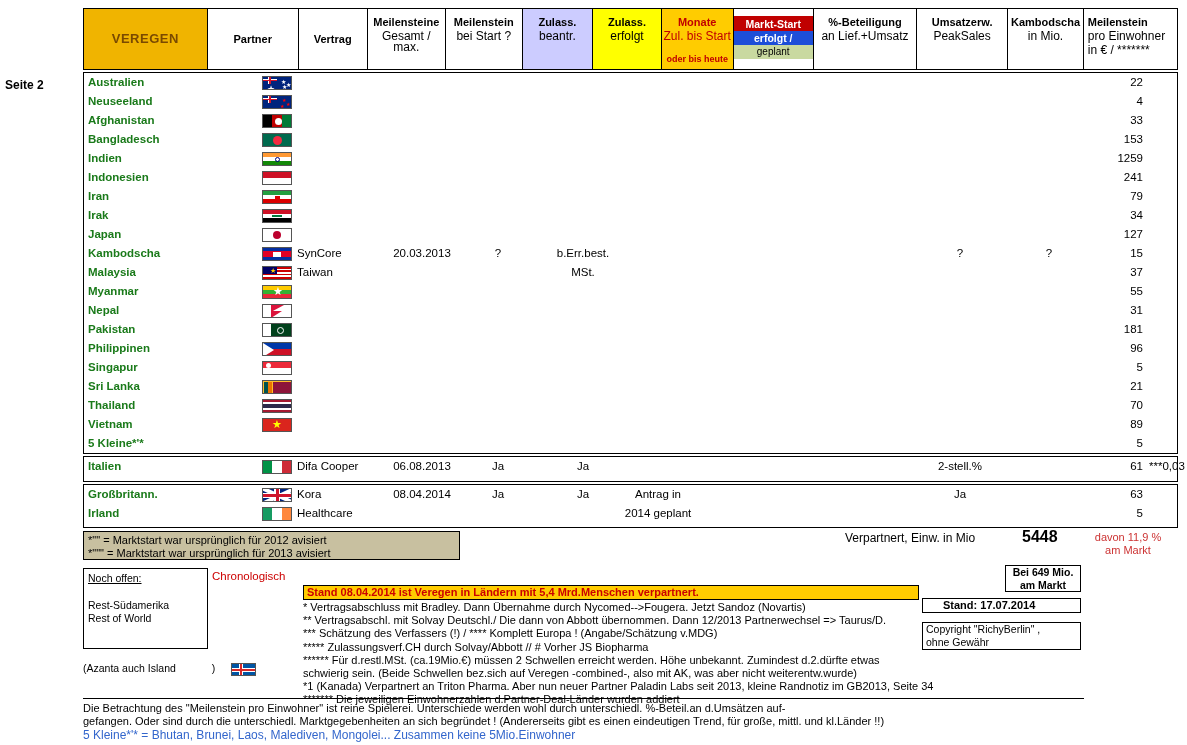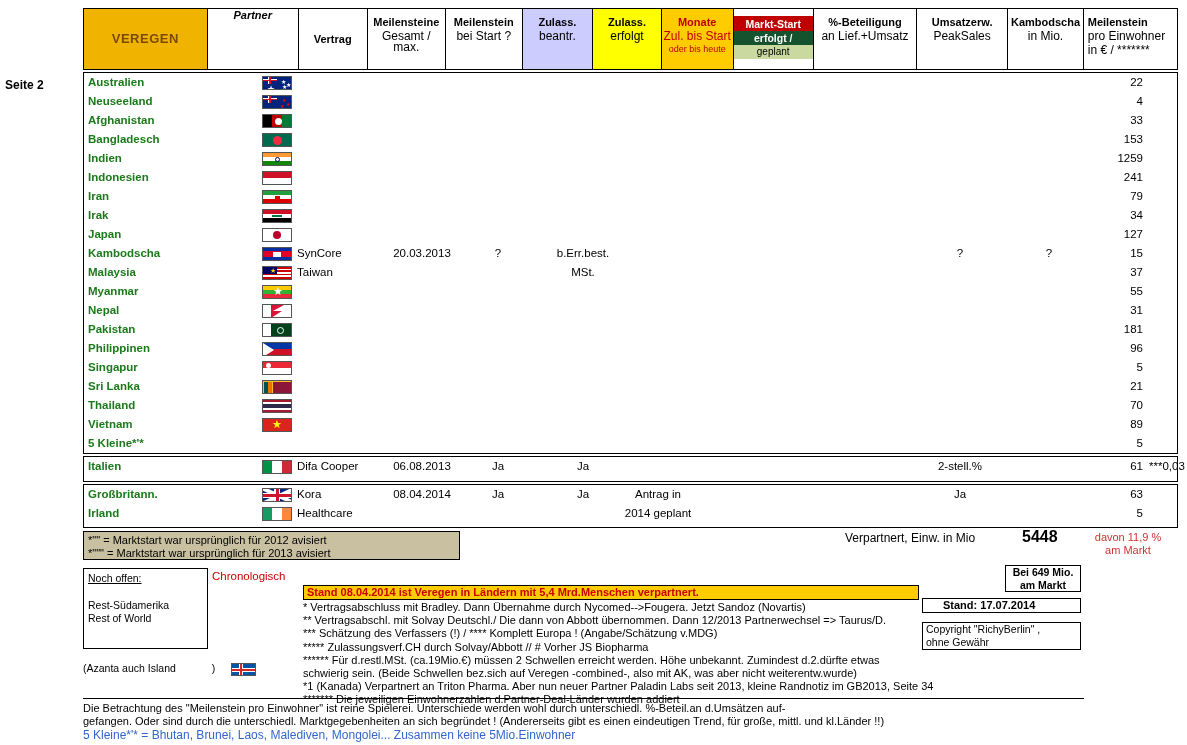--- a/index.html
+++ b/index.html
@@ -46,48 +46,48 @@
     position: relative;
   }
   .hcell:last-child { border-right: none; }
   .hcell .sub {
     font-weight: normal;
     font-size: 12px;
     margin-top: 3px;
     line-height: 11px;
   }
   .hcell .sub2 {
-    font-weight: normal;
+    font-weight: bold;
     font-size: 9px;
-    margin-top: 2px;
+    margin-top: 12px;
     line-height: 10px;
   }
   .h-veregen {
     width: 126px;
     background: #f0b400;
     color: #7a4a00;
     font-size: 13px;
     letter-spacing: .5px;
     justify-content: center;
     padding-top: 0;
   }
-  .h-partner { width: 93px; padding-top: 0; font-style: italic;}
+  .h-partner { width: 93px; justify-content: center; padding-top: 0;}
   .h-vertrag { width: 70px; justify-content: center; padding-top: 0;}
   .h-ms-ges  { width: 80px; }
   .h-ms-start{ width: 78px; }
   .h-zul-b   { width: 72px; background:#ccccff; }
   .h-zul-e   { width: 70px; background:#ffff00; }
   .h-monate  { width: 73px; background:#ffcc00; color:#c00000; }
   .h-markt   { width: 82px; }
   .h-markt .top {
     background:#c00000; color:#ffffff; width:100%;
     font-size:10.5px; padding:2px 0 1px 0;
   }
   .h-markt .mid {
-    background:#14532d; color:#ffffff; width:100%;
+    background:#1d4ed8; color:#ffffff; width:100%;
     font-size:10.5px; padding:1px 0;
   }
   .h-markt .mid2 {
     background:#c9d9a0; color:#000; width:100%;
     font-size:10px; font-weight:normal; padding:1px 0;
   }
   .h-beteil  { width: 105px; }
   .h-umsatz  { width: 93px; }
   .h-einw    { width: 77px; }
   .h-mspro   { width: 95px; align-items:flex-start; padding-left:4px; text-align:left;}

